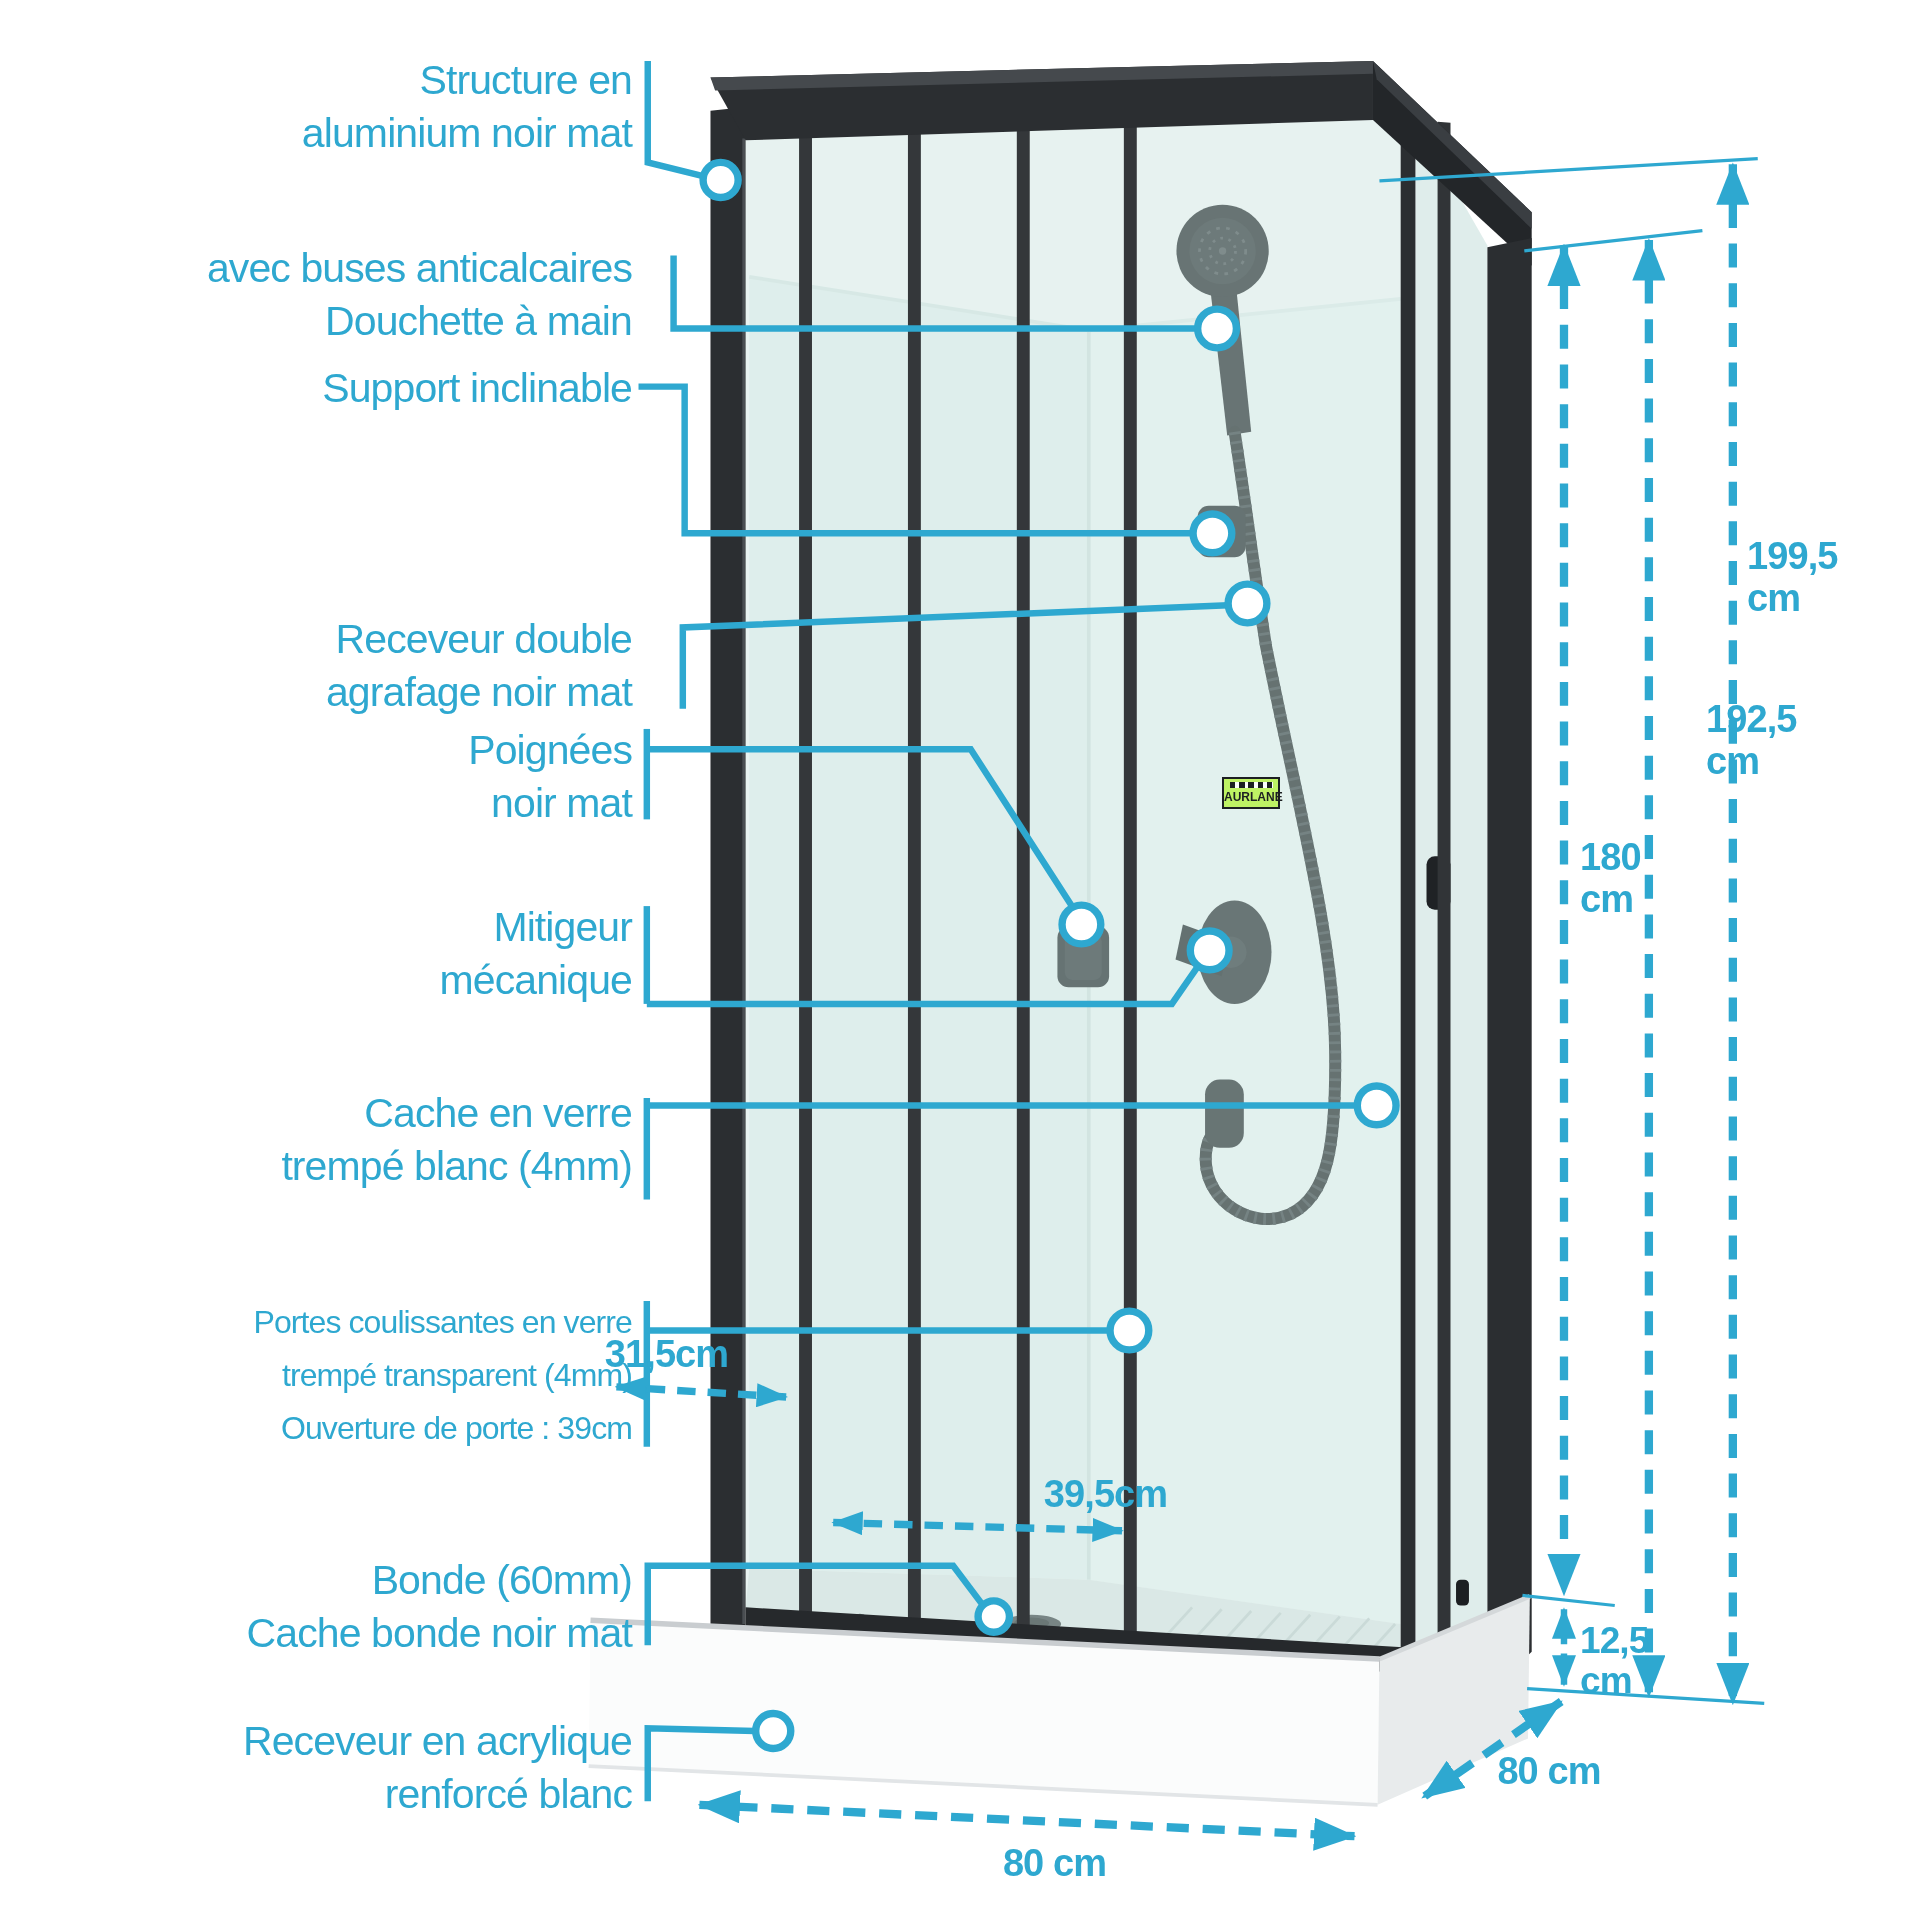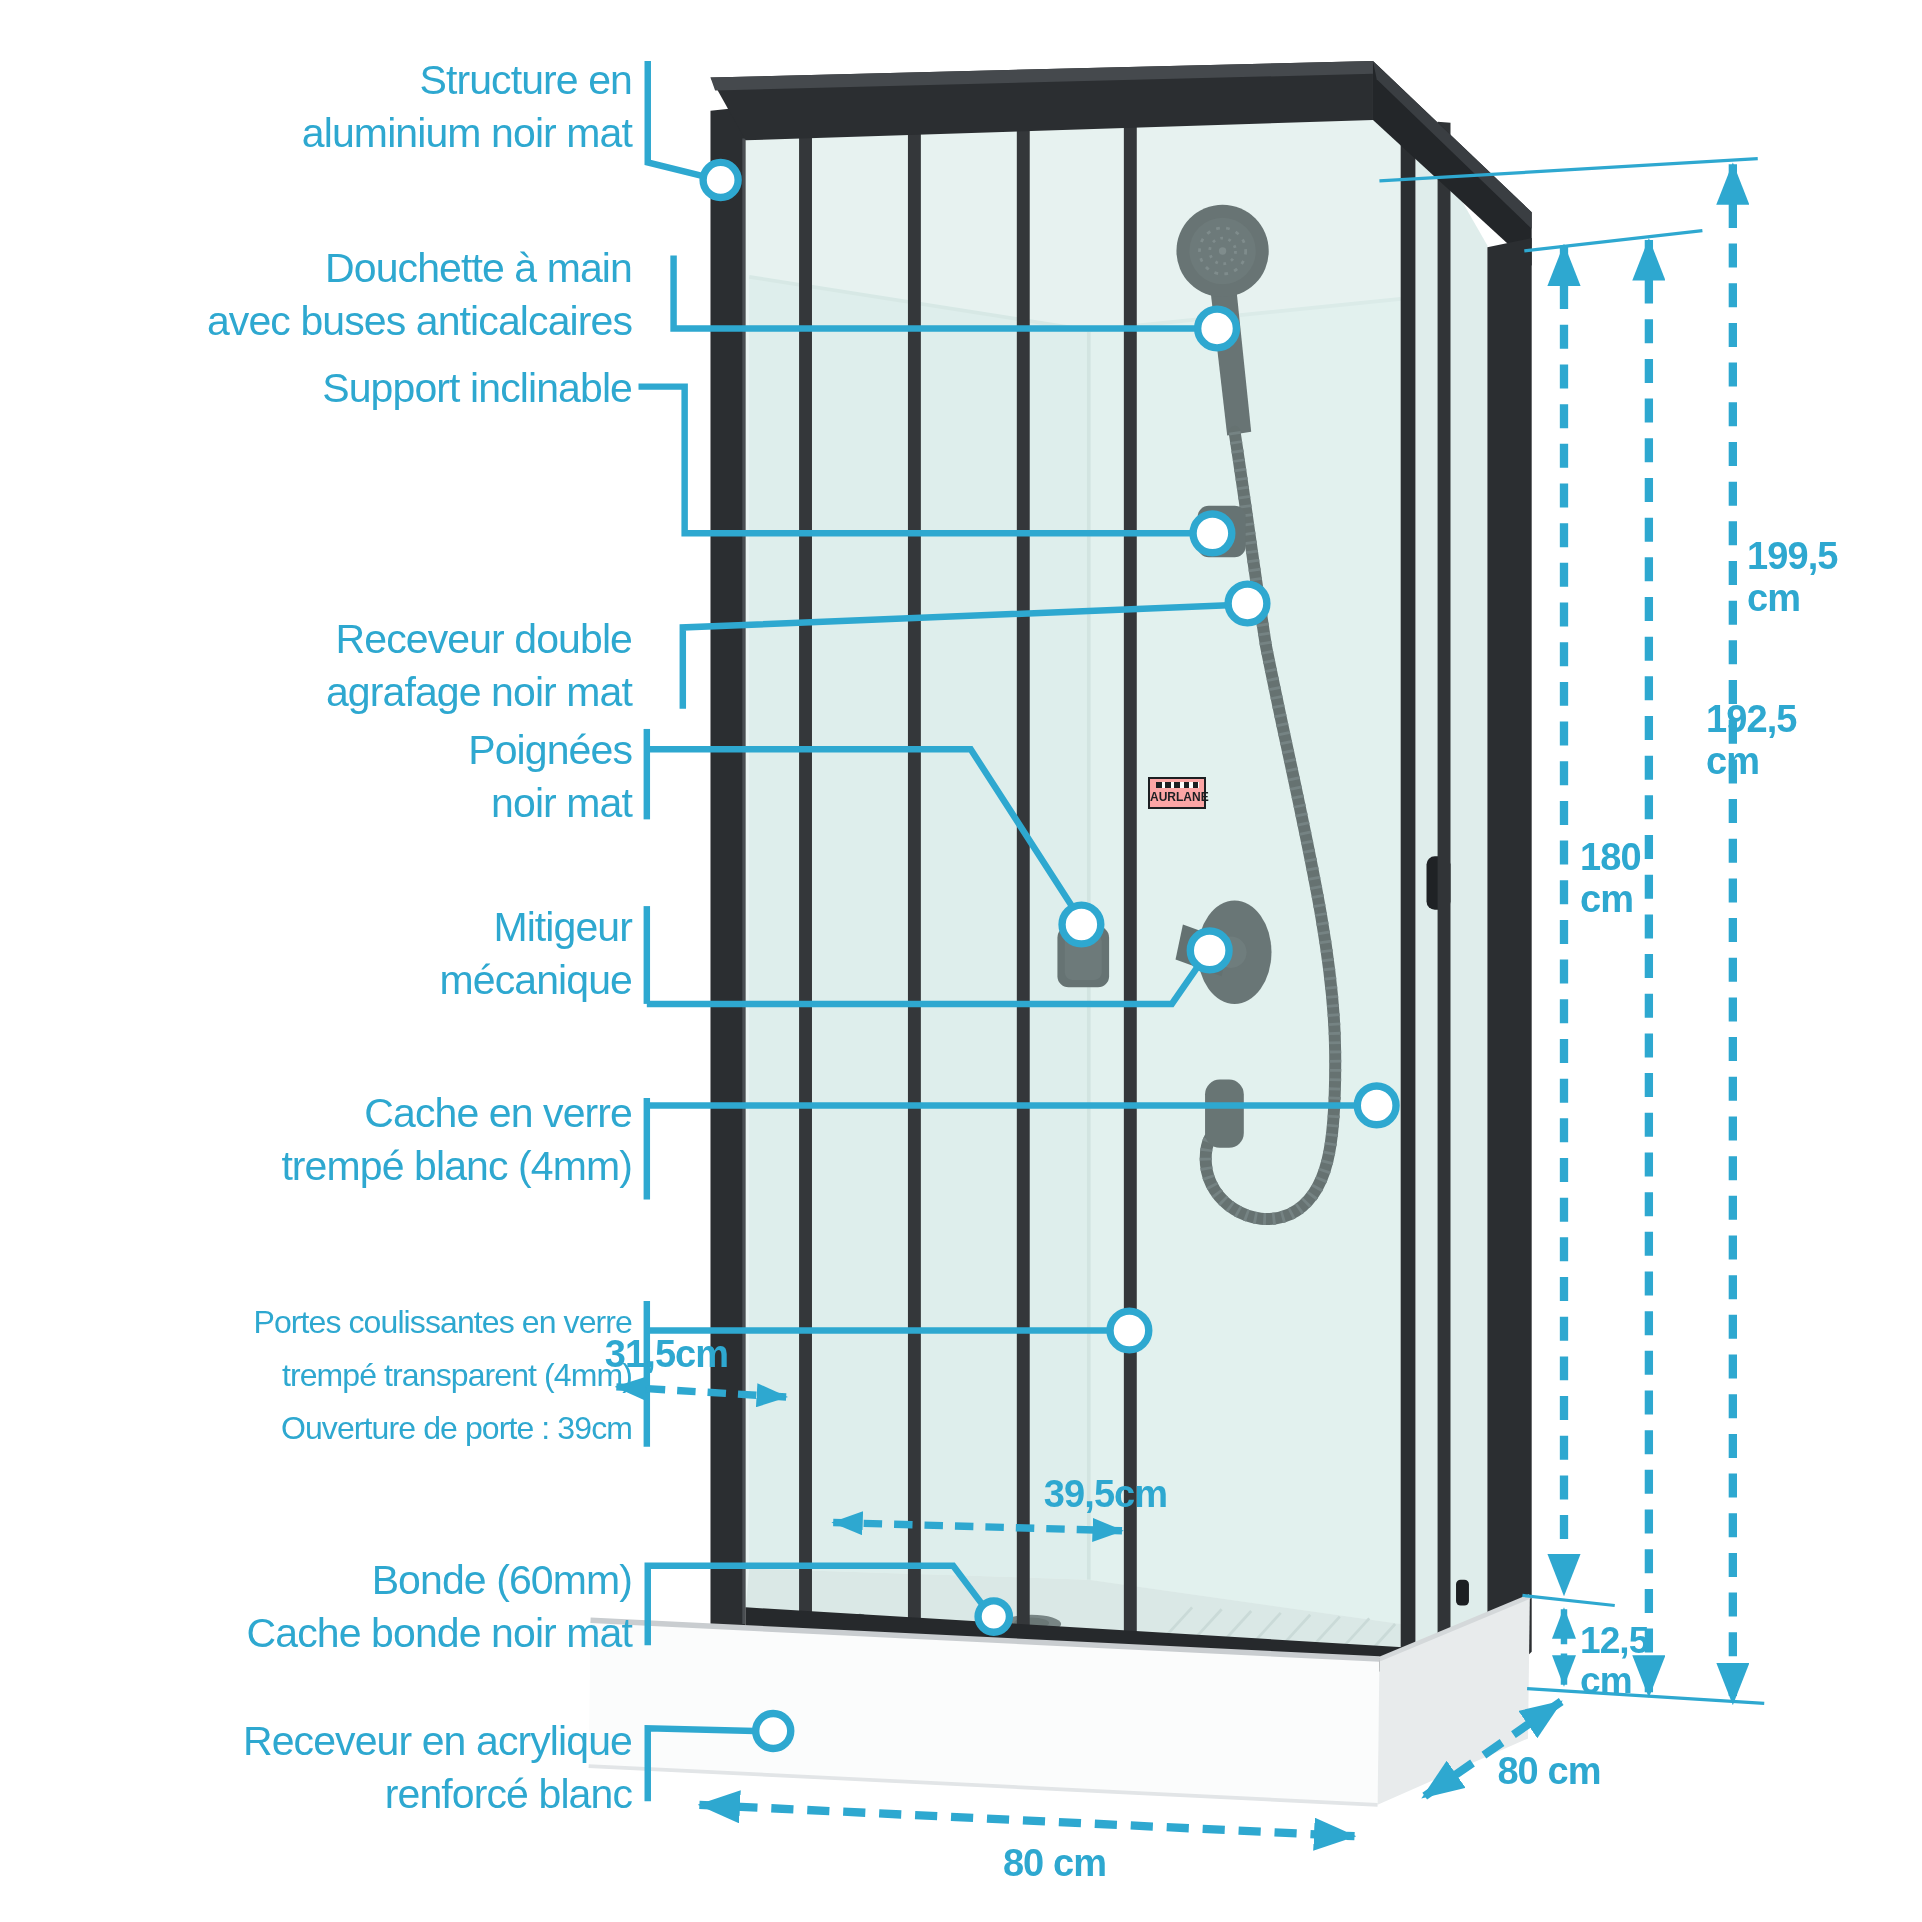--- a/index.html
+++ b/index.html
@@ -6,21 +6,21 @@
   .stage{position:relative;width:1922px;height:1922px;background:#ffffff;overflow:hidden;
          font-family:"Liberation Sans",sans-serif;}
   .stage svg{position:absolute;left:0;top:0;}
   .feat{position:absolute;right:1290px;text-align:right;color:#2ea8d0;
         font-weight:normal;font-size:41px;line-height:53px;letter-spacing:-0.9px;white-space:nowrap;}
   .feat span{display:block;}
   .dim{position:absolute;color:#2ea8d0;font-weight:bold;font-size:38px;line-height:42px;
        letter-spacing:-0.9px;white-space:nowrap;}
   .dim span{display:block;}
   .dim.center{text-align:center;}
-  .logo{position:absolute;left:1148px;top:777px;width:54px;background:#fca5a5;
+  .logo{position:absolute;left:1222px;top:777px;width:54px;background:#bef264;
         border:2.8px solid #1c1f22;text-align:center;color:#1c1f22;}
   .logo .sq{height:6.5px;margin:2.8px 5.5px 1.8px 5.5px;
         background:repeating-linear-gradient(90deg,#1c1f22 0 5.5px,#fcfdfd 5.5px 9.2px);}
   .logo .txt{font-size:12px;font-weight:bold;letter-spacing:0px;line-height:14.8px;padding-bottom:1.8px;}
 </style>
 </head>
 <body>
 
 <div class="stage">
 
@@ -167,22 +167,22 @@
     <line x1="668" y1="1503" x2="852" y2="1514" stroke="#2ea8d0" stroke-width="8" stroke-dasharray="20 13" marker-start="url(#ahs)" marker-end="url(#ahs)"></line>
     <line x1="903" y1="1650" x2="1216" y2="1659" stroke="#2ea8d0" stroke-width="8" stroke-dasharray="20 13" marker-start="url(#ahs)" marker-end="url(#ahs)"></line>
   </g>
 </svg>
 
 <div class="feat" style="top:54px">
   <span>Structure en</span>
   <span>aluminium noir mat</span>
 </div>
 <div class="feat" style="top:242px">
+  <span>avec buses anticalcaires</span>
   <span>Douchette à main</span>
-  <span>avec buses anticalcaires</span>
 </div>
 <div class="feat" style="top:362px">
   <span>Support inclinable</span>
 </div>
 <div class="feat" style="top:613px">
   <span>Receveur double</span>
   <span>agrafage noir mat</span>
 </div>
 <div class="feat" style="top:724px">
   <span>Poignées</span>

